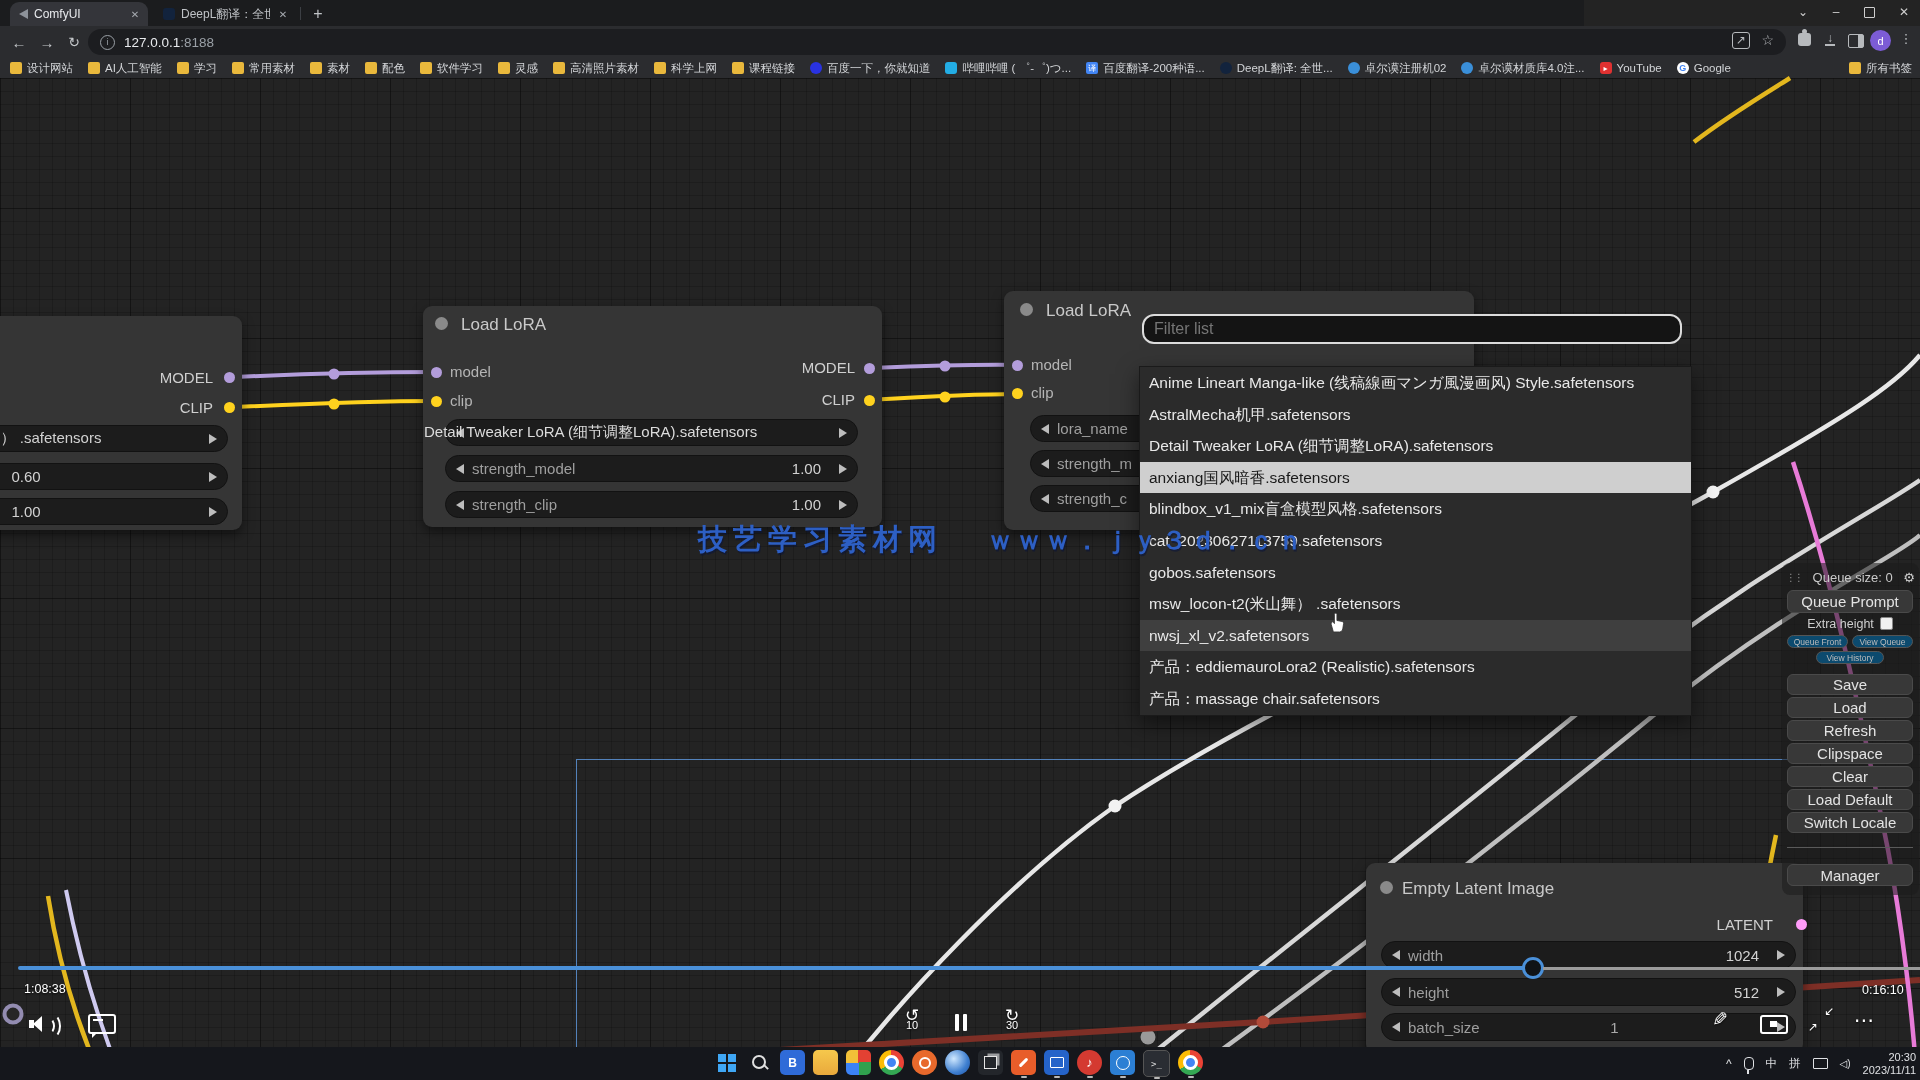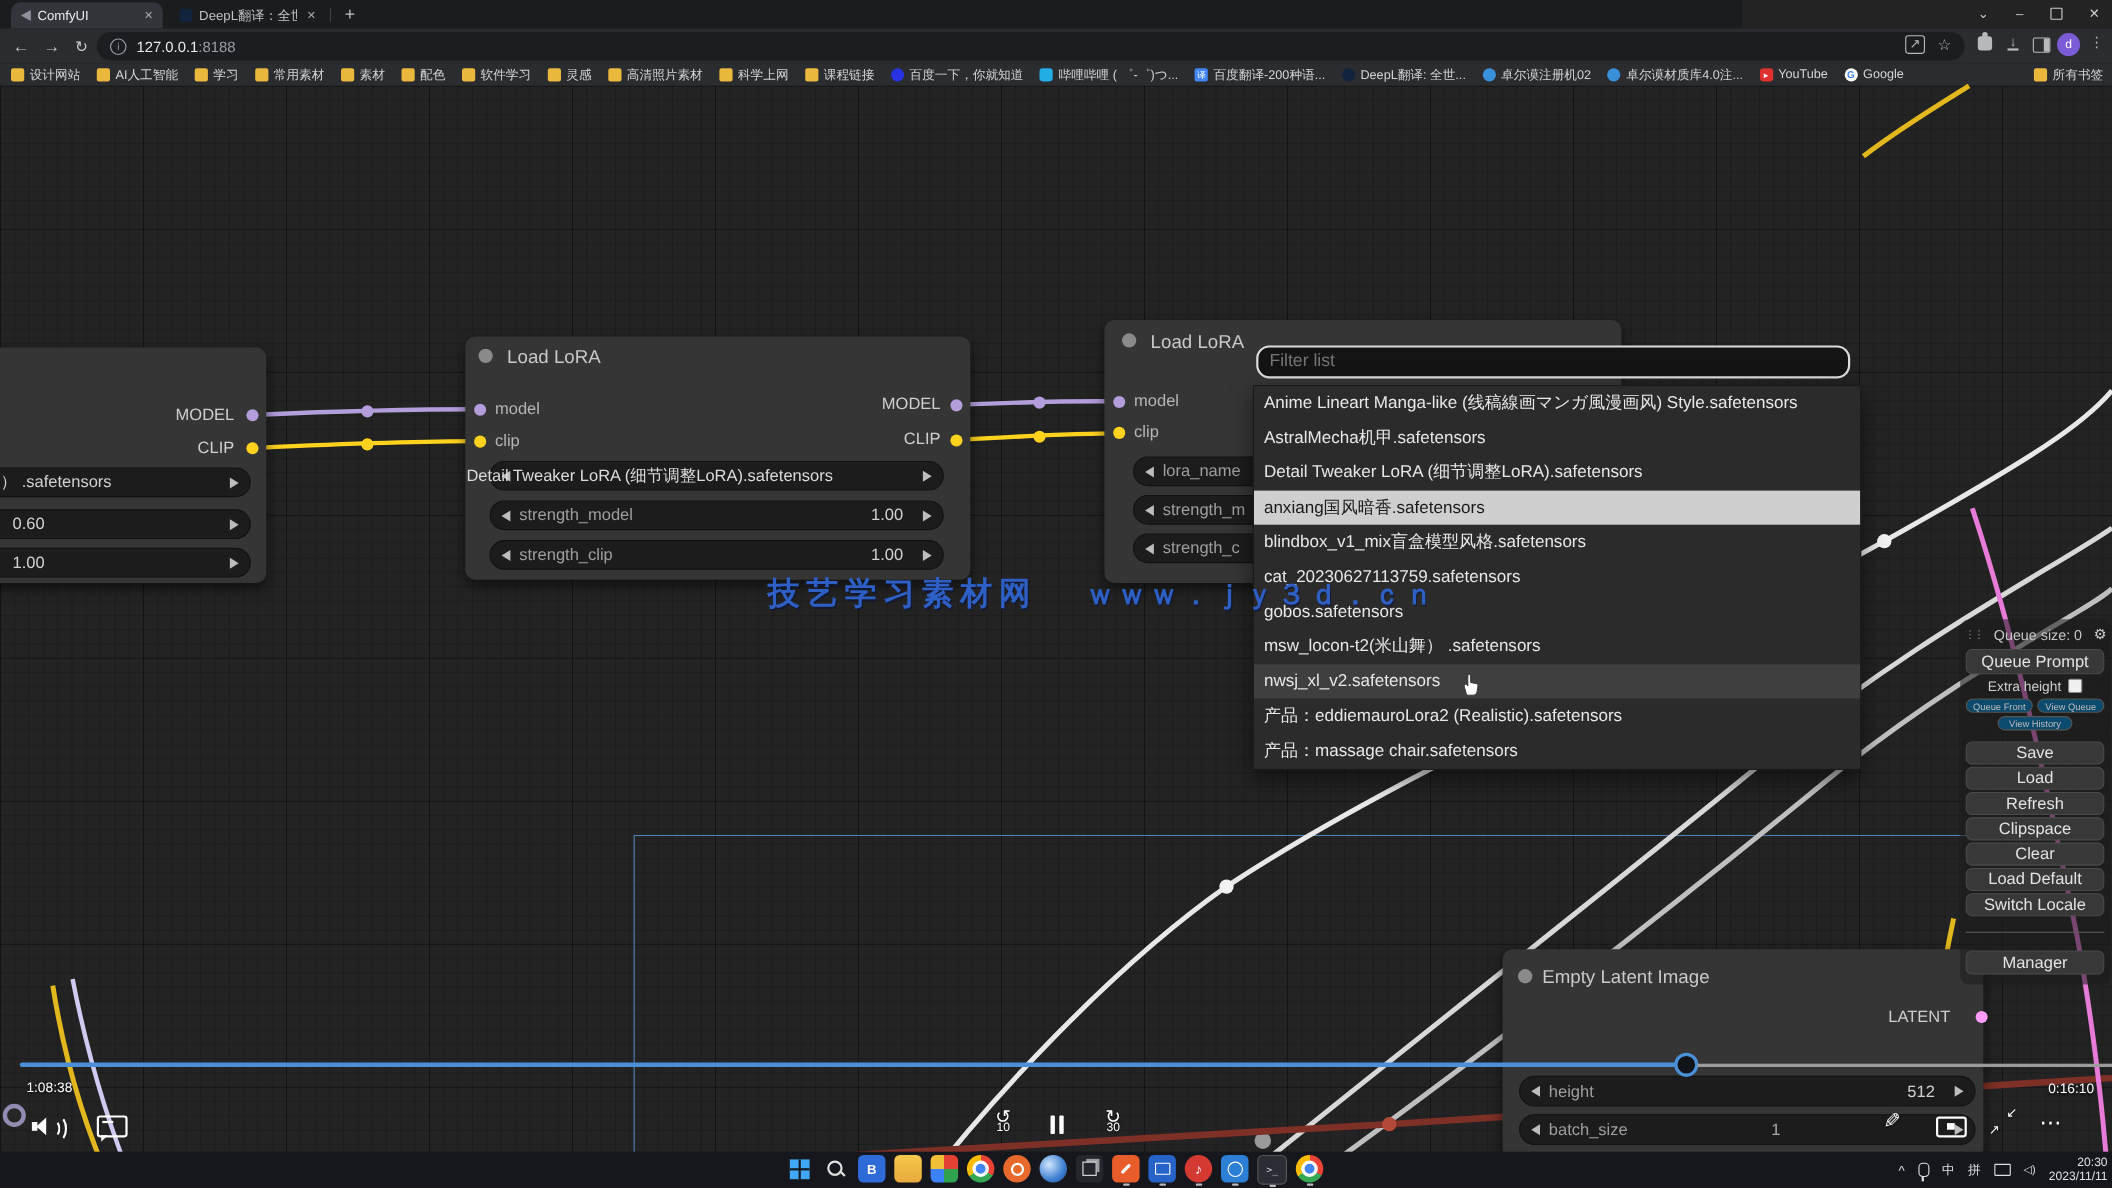--- a/index.html
+++ b/index.html
@@ -102,21 +102,21 @@
           display:flex;align-items:center;padding:0 10px;gap:8px;font-size:15px;color:#9f9f9f;box-sizing:border-box;}
   .arrL{width:0;height:0;border-right:8px solid #bdbdbd;border-top:5.5px solid transparent;border-bottom:5.5px solid transparent;flex:0 0 auto;}
   .arrR{width:0;height:0;border-left:8px solid #bdbdbd;border-top:5.5px solid transparent;border-bottom:5.5px solid transparent;flex:0 0 auto;margin-left:auto;}
   .wval{margin-left:auto;color:#d2d2d2;}
   .wname{white-space:nowrap;}
   .combo-text{position:absolute;left:-22px;top:3px;font-size:15px;color:#dcdcdc;white-space:nowrap;z-index:2;}
 
   
   #dd-filter{left:1142px;top:314px;width:540px;height:30px;background:#141414;border:2px solid #dcdcdc;border-radius:12px;
              color:#ddd;font-size:16px;padding:0 10px;box-sizing:border-box;outline:none;z-index:25;font-family:inherit;}
-  #dd-list{left:1139px;top:350px;width:551px;background:var(--dropdown_bg);border:1px solid #1a1a1a;
+  #dd-list{left:1139px;top:366px;width:551px;background:var(--dropdown_bg);border:1px solid #1a1a1a;
            box-shadow:0 8px 20px rgba(0,0,0,.5);z-index:25;}
   .dd-item{height:31.6px;line-height:31.6px;padding-left:9px;font-size:15.5px;color:#e8e8e8;white-space:nowrap;overflow:hidden;}
   .dd-item.sel{background:var(--selected_bg);color:#1a1a1a;}
   .dd-item.hov{background:var(--hover_bg);}
 
   
   #watermark{left:698px;top:520px;z-index:28;color:var(--watermark_blue);font-weight:bold;white-space:nowrap;
              text-shadow:1px 2px 0 rgba(10,20,60,.55);}
   #wm1{font-size:29px;letter-spacing:6px;}
   #wm2{font-size:26px;letter-spacing:3px;margin-left:44px;}
@@ -446,20 +446,26 @@
       <span class="arrL"></span>
       <span class="wname">strength_c</span>
     </div>
   </div>
 
   <div class="node" style="left:1366px;top:863px;width:437px;height:190px;z-index:12;">
     <div class="ndot" style="left:14px;top:18px;"></div>
     <div class="node-title" style="left:36px;top:16px;">Empty Latent Image</div>
     <div class="slot-label out-label" style="right:30px;top:53px;">LATENT</div>
     <div class="slot-dot d-latent" style="right:-4px;top:55.5px;"></div>
+    <div class="widget" style="left:15px;top:78px;width:415px;height:28px;">
+      <span class="arrL"></span>
+      <span class="wname">width</span>
+      <span class="wval">1024</span>
+      <span class="arrR" style="margin-left:10px;"></span>
+    </div>
     <div class="widget" style="left:15px;top:115px;width:415px;height:28px;">
       <span class="arrL"></span>
       <span class="wname">height</span>
       <span class="wval">512</span>
       <span class="arrR" style="margin-left:10px;"></span>
     </div>
     <div class="widget" style="left:15px;top:150px;width:415px;height:28px;">
       <span class="arrL"></span>
       <span class="wname">batch_size</span>
       <span class="wval" style="color:#a8a8a8;margin-right:28px;">1</span>

